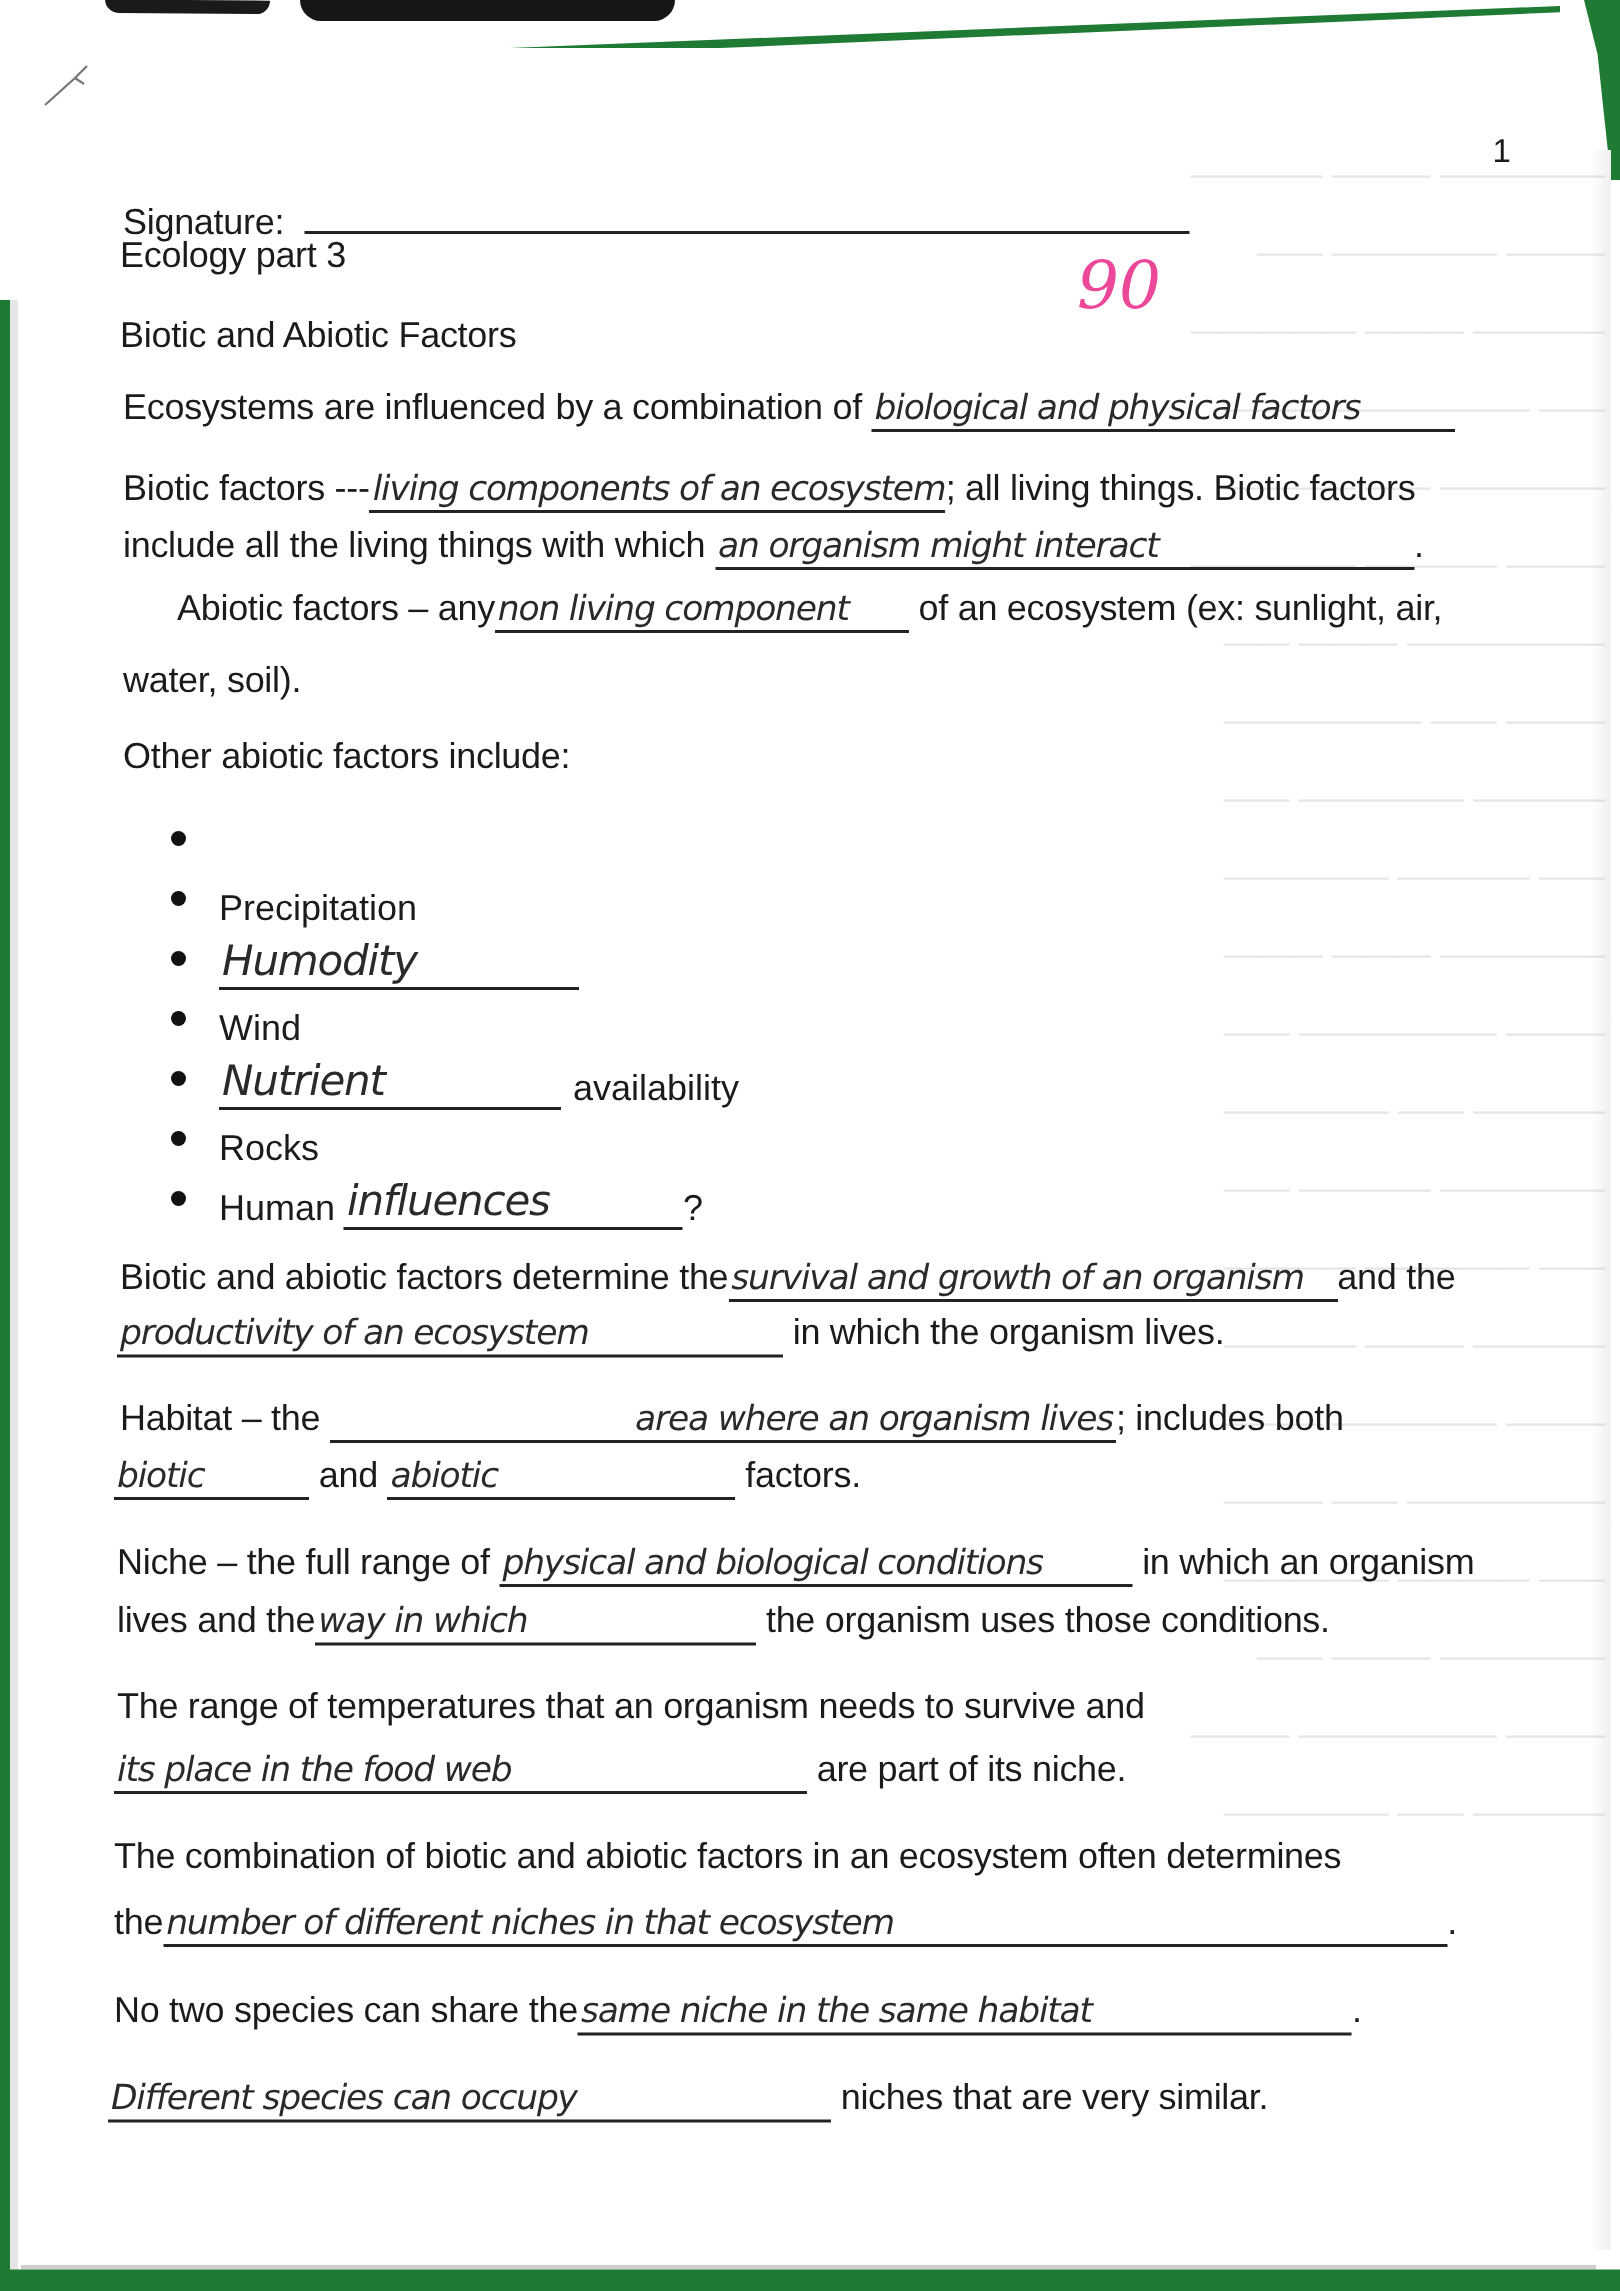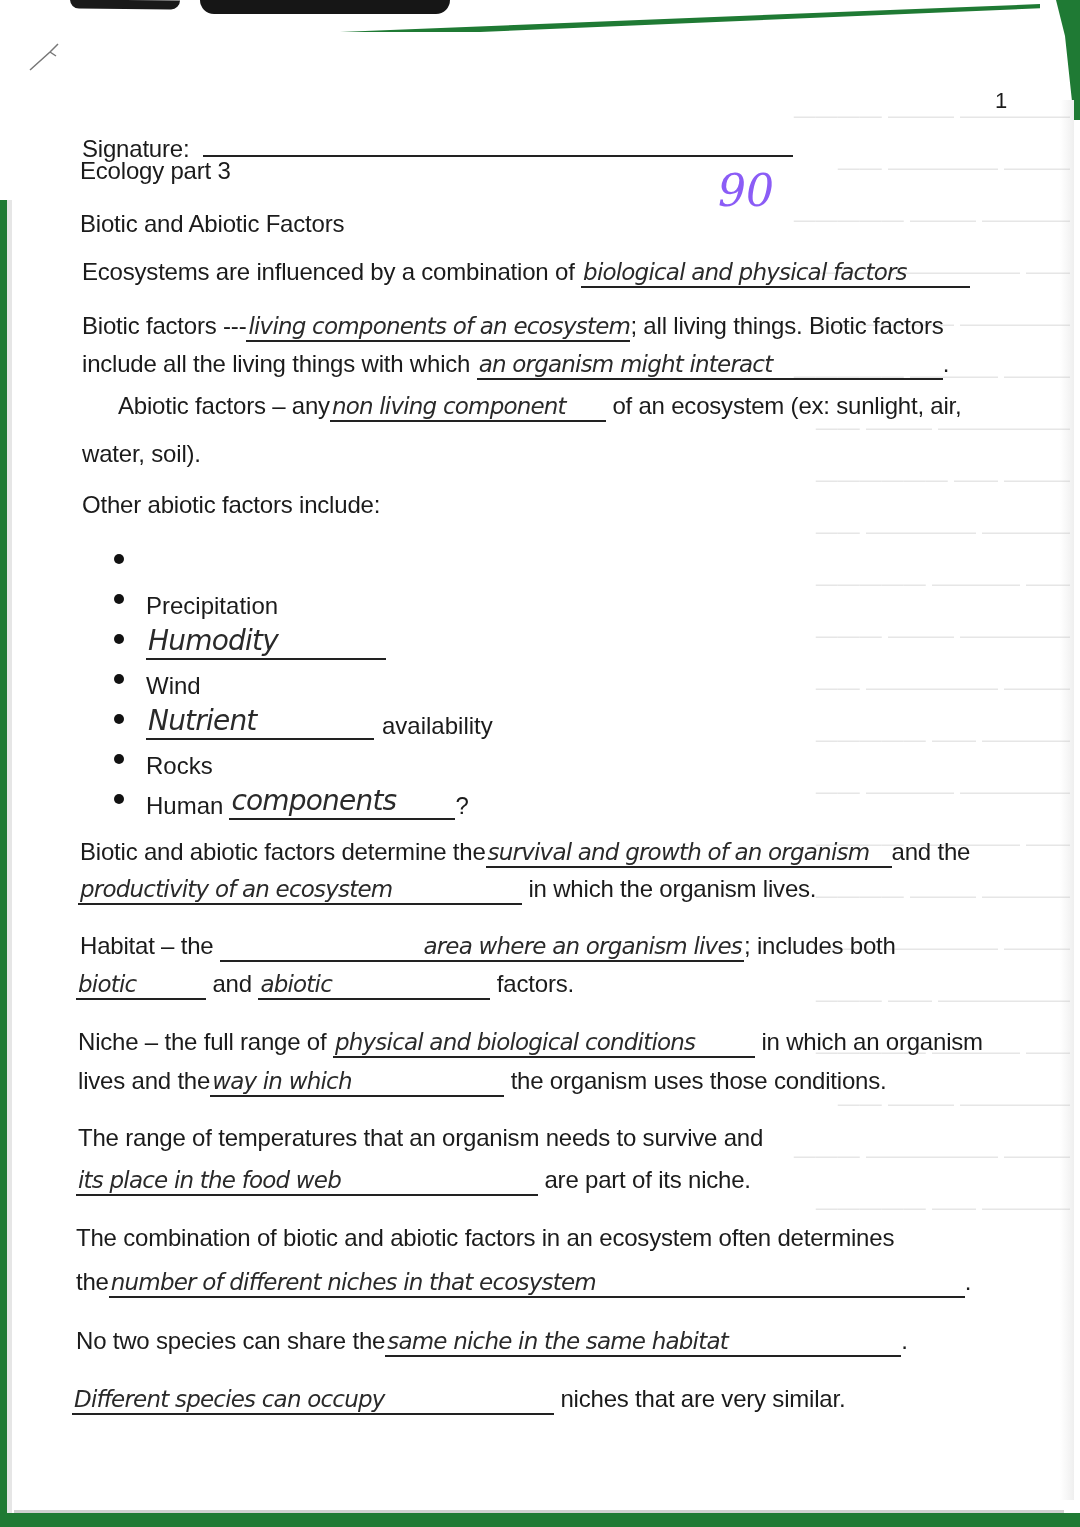--- a/index.html
+++ b/index.html
@@ -25,21 +25,21 @@
   .pen-mark { position: absolute; left: 28px; top: 42px; width: 40px; height: 30px; }
 
   .line { position: absolute; font-size: 24px; white-space: nowrap; letter-spacing: -0.2px; }
   .print { font-family: "Liberation Sans Narrow", "Liberation Sans", sans-serif; }
   .hand {
     display: inline-block; font-family: "DejaVu Sans", sans-serif; font-style: italic;
     font-size: 23px; color: #2a2a2a; border-bottom: 2px solid #222; padding: 0 2px 1px 2px;
     letter-spacing: -0.8px; font-weight: 300;
   }
   .sig-line { display: inline-block; width: 590px; border-bottom: 2px solid #222; height: 18px; vertical-align: baseline; margin-left: 14px; }
-  .green-mark { position: absolute; left: 718px; top: 165px; font-family: "DejaVu Serif", serif; font-style: italic; font-size: 44px; color: #8b5cf6; }
+  .green-mark { position: absolute; left: 718px; top: 165px; font-family: "DejaVu Serif", serif; font-style: italic; font-size: 44px; color: #ec4899; }
   .page-num { position: absolute; left: 995px; top: 88px; font-size: 22px; }
 
   ul.factors { position: absolute; left: 110px; top: 540px; margin: 0; padding: 0; list-style: none; }
   ul.factors li { position: relative; height: 40px; font-size: 24px; display: flex; align-items: flex-end; padding-left: 36px; }
   ul.factors li .bullet { position: absolute; left: 4px; top: 14px; width: 10px; height: 10px; border-radius: 50%; background: #111; }
 </style>
 </head>
 <body>
 
 <div class="edge-top-left"></div>
@@ -127,21 +127,21 @@
       <span class="hand" style="width:224px; font-size:28px;">Nutrient</span>
       <span style="margin-left:8px;">availability</span>
     </li>
   <li>
       <span class="bullet"></span>
       <span>Rocks</span>
     </li>
   <li>
       <span class="bullet"></span>
       <span>Human</span>
-      <span class="hand" style="width:222px; font-size:28px; margin-left:6px;">components</span>
+      <span class="hand" style="width:222px; font-size:28px; margin-left:6px;">influences</span>
       <span>?</span>
     </li>
 </ul>
 
 <div class="line print" style="left:80px; top:838px;">
   <span>Biotic and abiotic factors determine the</span><span class="hand" style="width:402px;">survival and growth of an organism</span><span>and the</span>
 </div>
 <div class="line print" style="left:78px; top:875px;">
   <span class="hand" style="width:440px;">productivity of an ecosystem</span>
   <span>in which the organism lives.</span>

